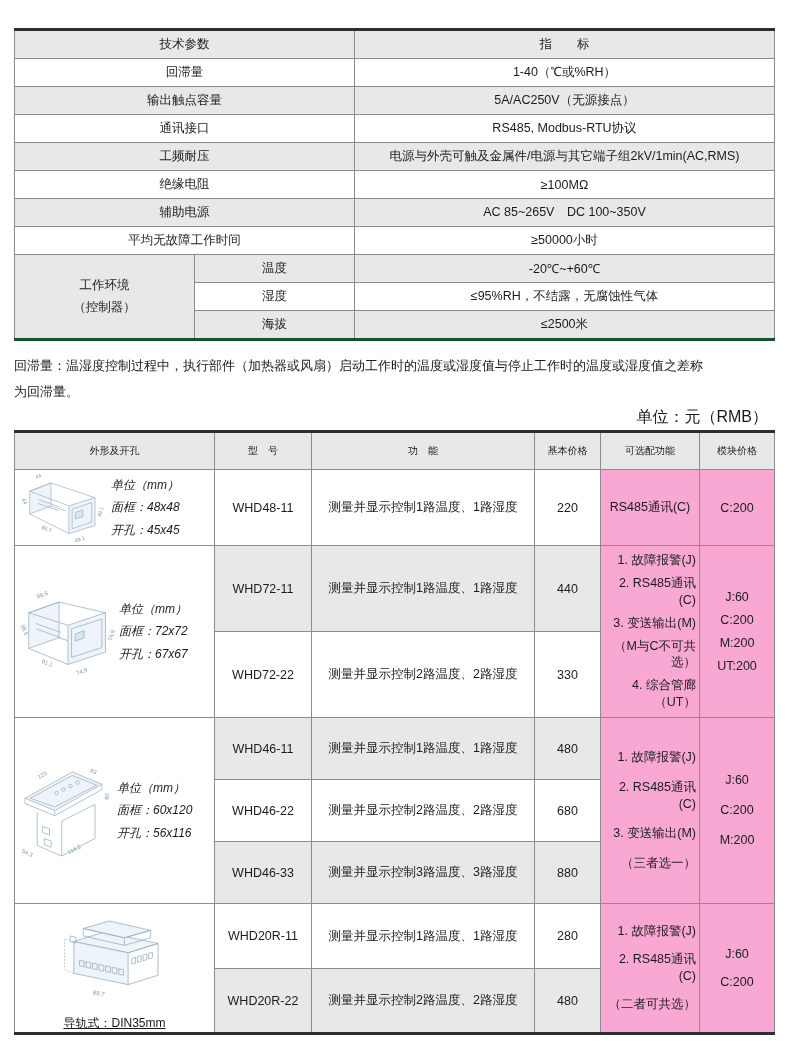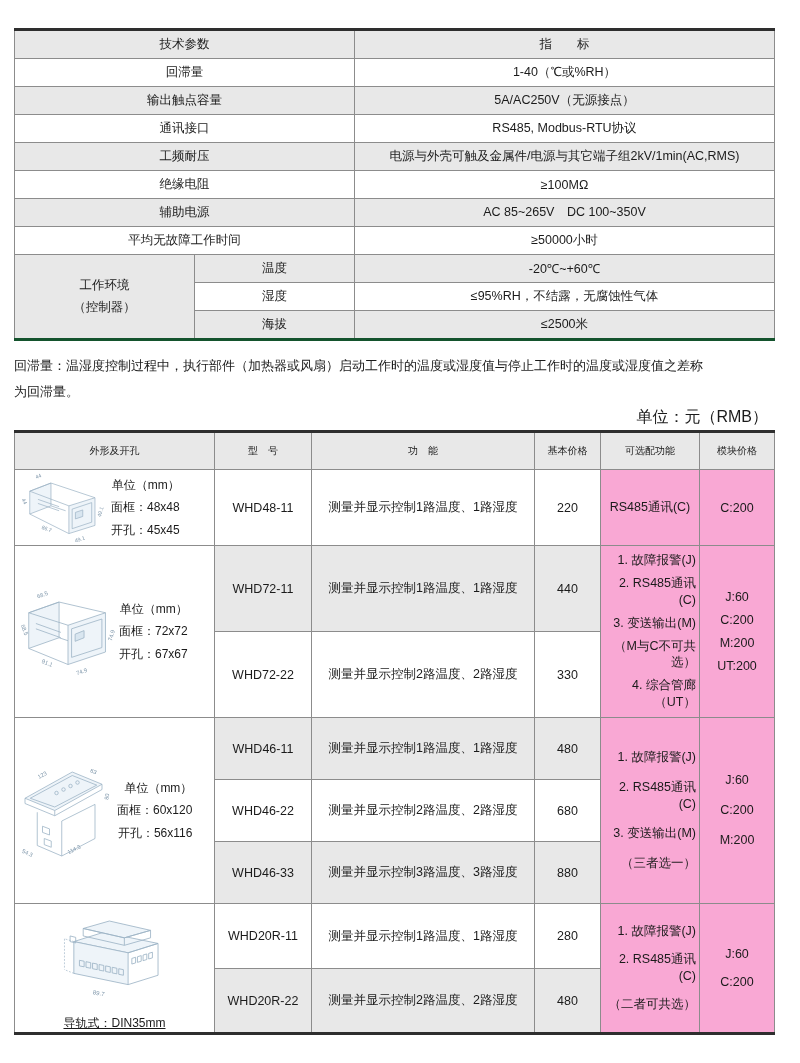--- a/index.html
+++ b/index.html
@@ -34,21 +34,21 @@
   .g1opt .opt{margin:6px 0;}
   .g2opt .opt{margin:13px 0;}
   .g3opt .opt{margin:11px 0;}
   .mods .mod{line-height:1.2;}
   .g1mod .mod{margin:8px 0;}
   .g2mod .mod{margin:15px 0;}
   .g3mod .mod{margin:13px 0;}
   .shape{background:#fff;padding:1px;}
   .shapewrap{display:flex;align-items:center;gap:1px;}
   .shapecol{display:flex;flex-direction:column;align-items:center;}
-  .dimtext{font-size:12px;text-align:right;line-height:1.85;white-space:nowrap;}
+  .dimtext{font-size:12px;text-align:left;line-height:1.85;white-space:nowrap;font-style:italic;}
   .caption{font-size:12px;margin-top:19px;white-space:nowrap;text-decoration:underline;}
   
   .draw{display:block;}
   .draw path,.draw line,.draw circle{stroke:#9db4c6;fill:none;stroke-width:0.9;}
   .draw .fillface{fill:#eef4f9;}
   .draw .disp{fill:#d9e6f0;}
   .draw .dash{stroke-dasharray:2 1.6;stroke-width:0.7;}
   .dim{font-size:6.5px;fill:#7e96aa;stroke:none;font-family:"Liberation Sans",sans-serif;}
 </style>
 </head>

